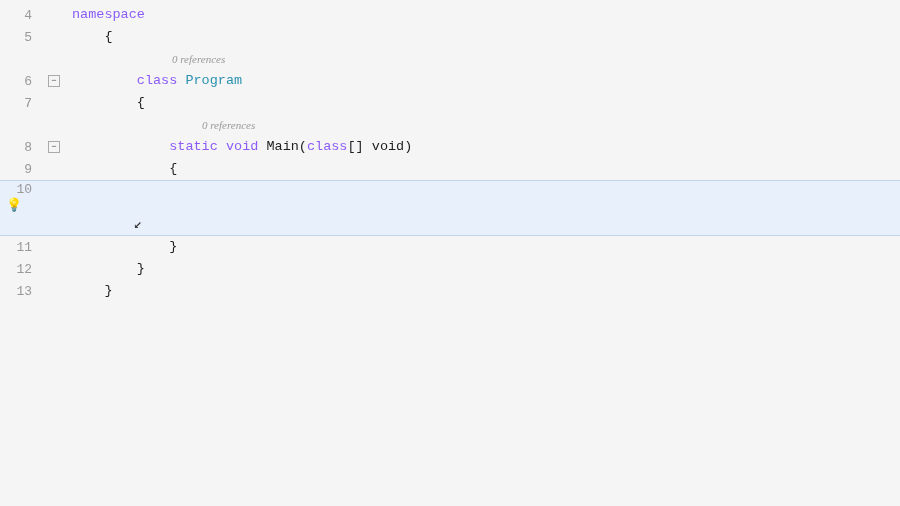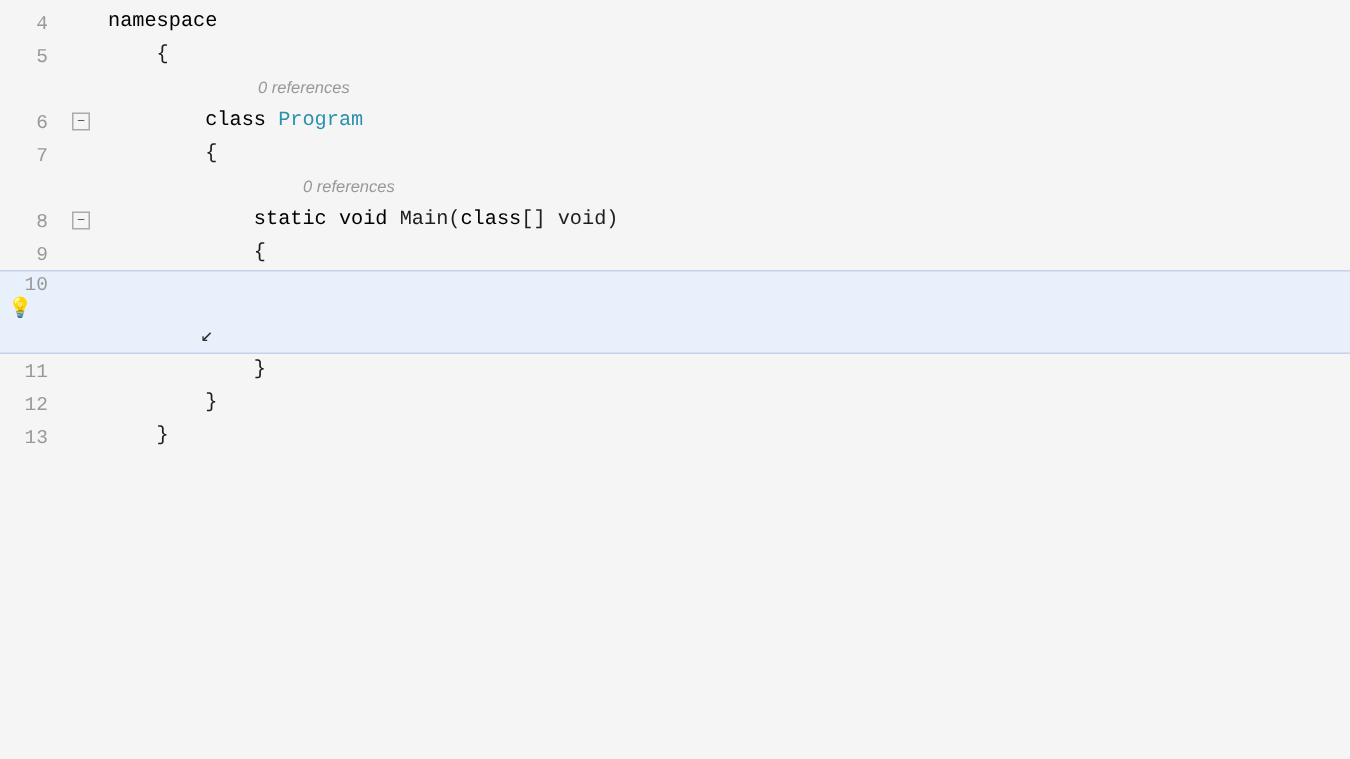--- a/index.html
+++ b/index.html
@@ -89,36 +89,36 @@
       flex: 1;
       padding-left: 4px;
       display: flex;
       align-items: center;
       white-space: pre;
       font-size: 13.5px;
       line-height: 22px;
     }
 
     .kw-blue {
-      color: #000000;
+      color: #8b5cf6;
     }
 
     .kw-namespace {
       color: #2b91af;
     }
 
     .text-black {
       color: #1e1e1e;
     }
 
     .hint-text {
       color: #999;
       font-size: 11px;
       font-style: italic;
-      font-family: Liberation Sans, sans-serif;
+      font-family: Liberation Serif, serif;
     }
 
     .lightbulb-icon {
       width: 16px;
       height: 16px;
       display: flex;
       align-items: center;
       justify-content: center;
       font-size: 13px;
     }

